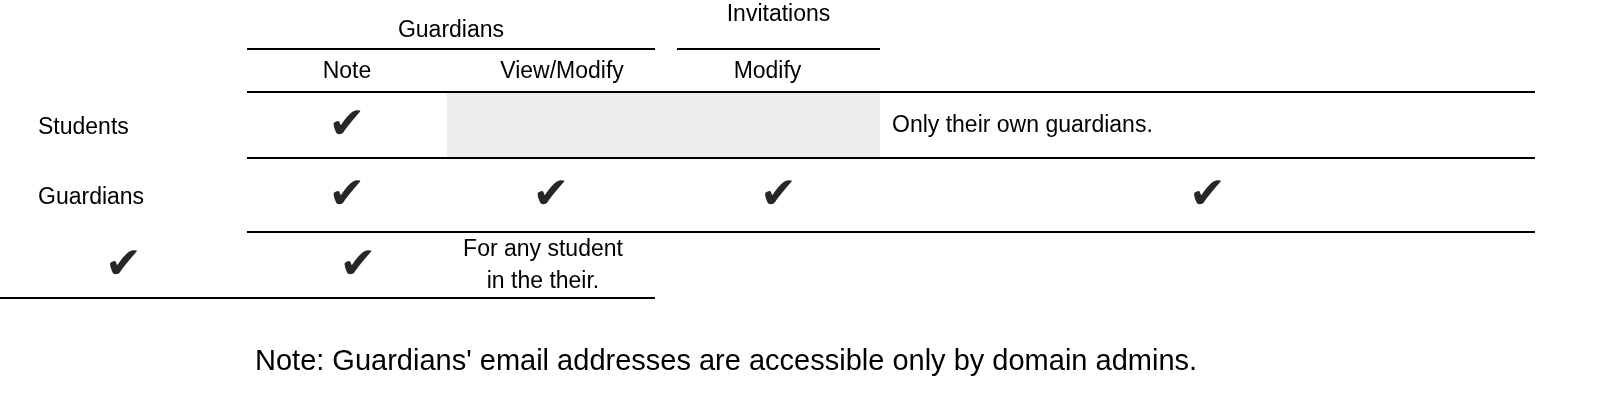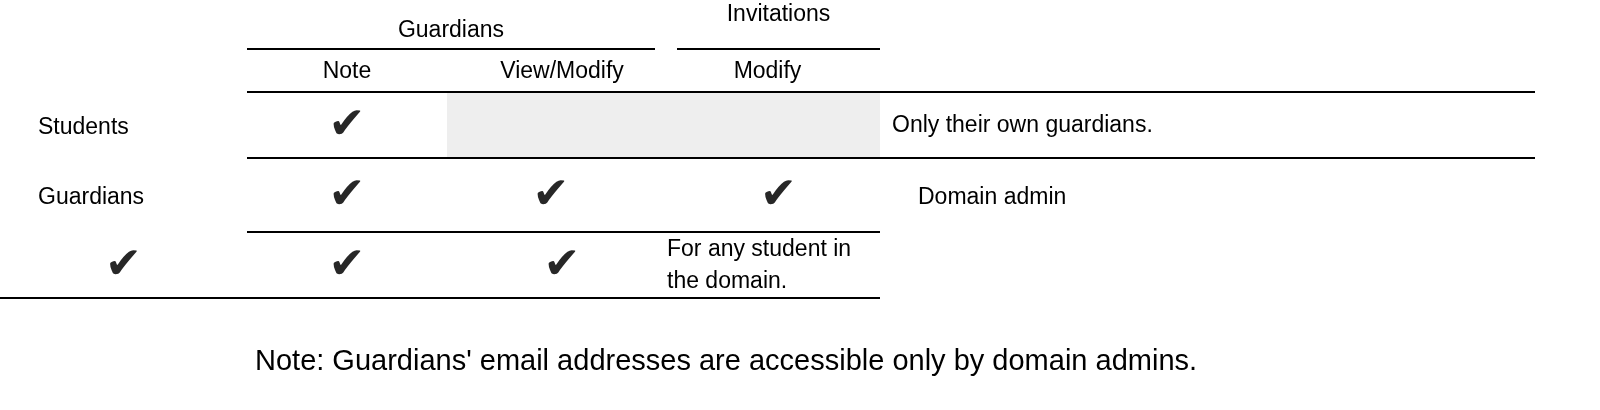--- a/index.html
+++ b/index.html
@@ -67,21 +67,21 @@
   .check {
     font-size: 44px;
     font-weight: bold;
     color: #272727;
     line-height: 1;
     transform: translateY(-2px);
   }
   
   .note-cell {
     justify-content: flex-start;
-    text-align: left;
+    text-align: center;
     padding-left: 12px;
     padding-right: 28px;
     line-height: 1.38;
   }
   .note-cell .note-inner { max-width: 618px; }
   
   .footer-note {
     margin-left: 255px;
     margin-top: 45px;
     font-size: 29px;
@@ -135,33 +135,30 @@
     <div class="cell hline">
       <span class="check">✔</span>
     </div>
     <div class="cell hline">
       <span class="check">✔</span>
     </div>
     <div class="cell hline inset-left">
       <span class="check">✔</span>
     </div>
 
-    <div class="cell row-label">
-      <span>Domain admin</span>
-    </div>
     <div class="cell hline">
       <span class="check">✔</span>
     </div>
     <div class="cell hline">
       <span class="check">✔</span>
     </div>
     <div class="cell hline inset-left">
       <span class="check">✔</span>
     </div>
     <div class="cell hline note-cell">
-      <span class="note-inner">For any student in the domain.</span>
+      <span class="note-inner">For any student in the their.</span>
     </div>
 
   </div>
 
   <div class="footer-note">Note: Guardians' email addresses are accessible only by domain admins.</div>
 
 </div>
 
 </body></html>

